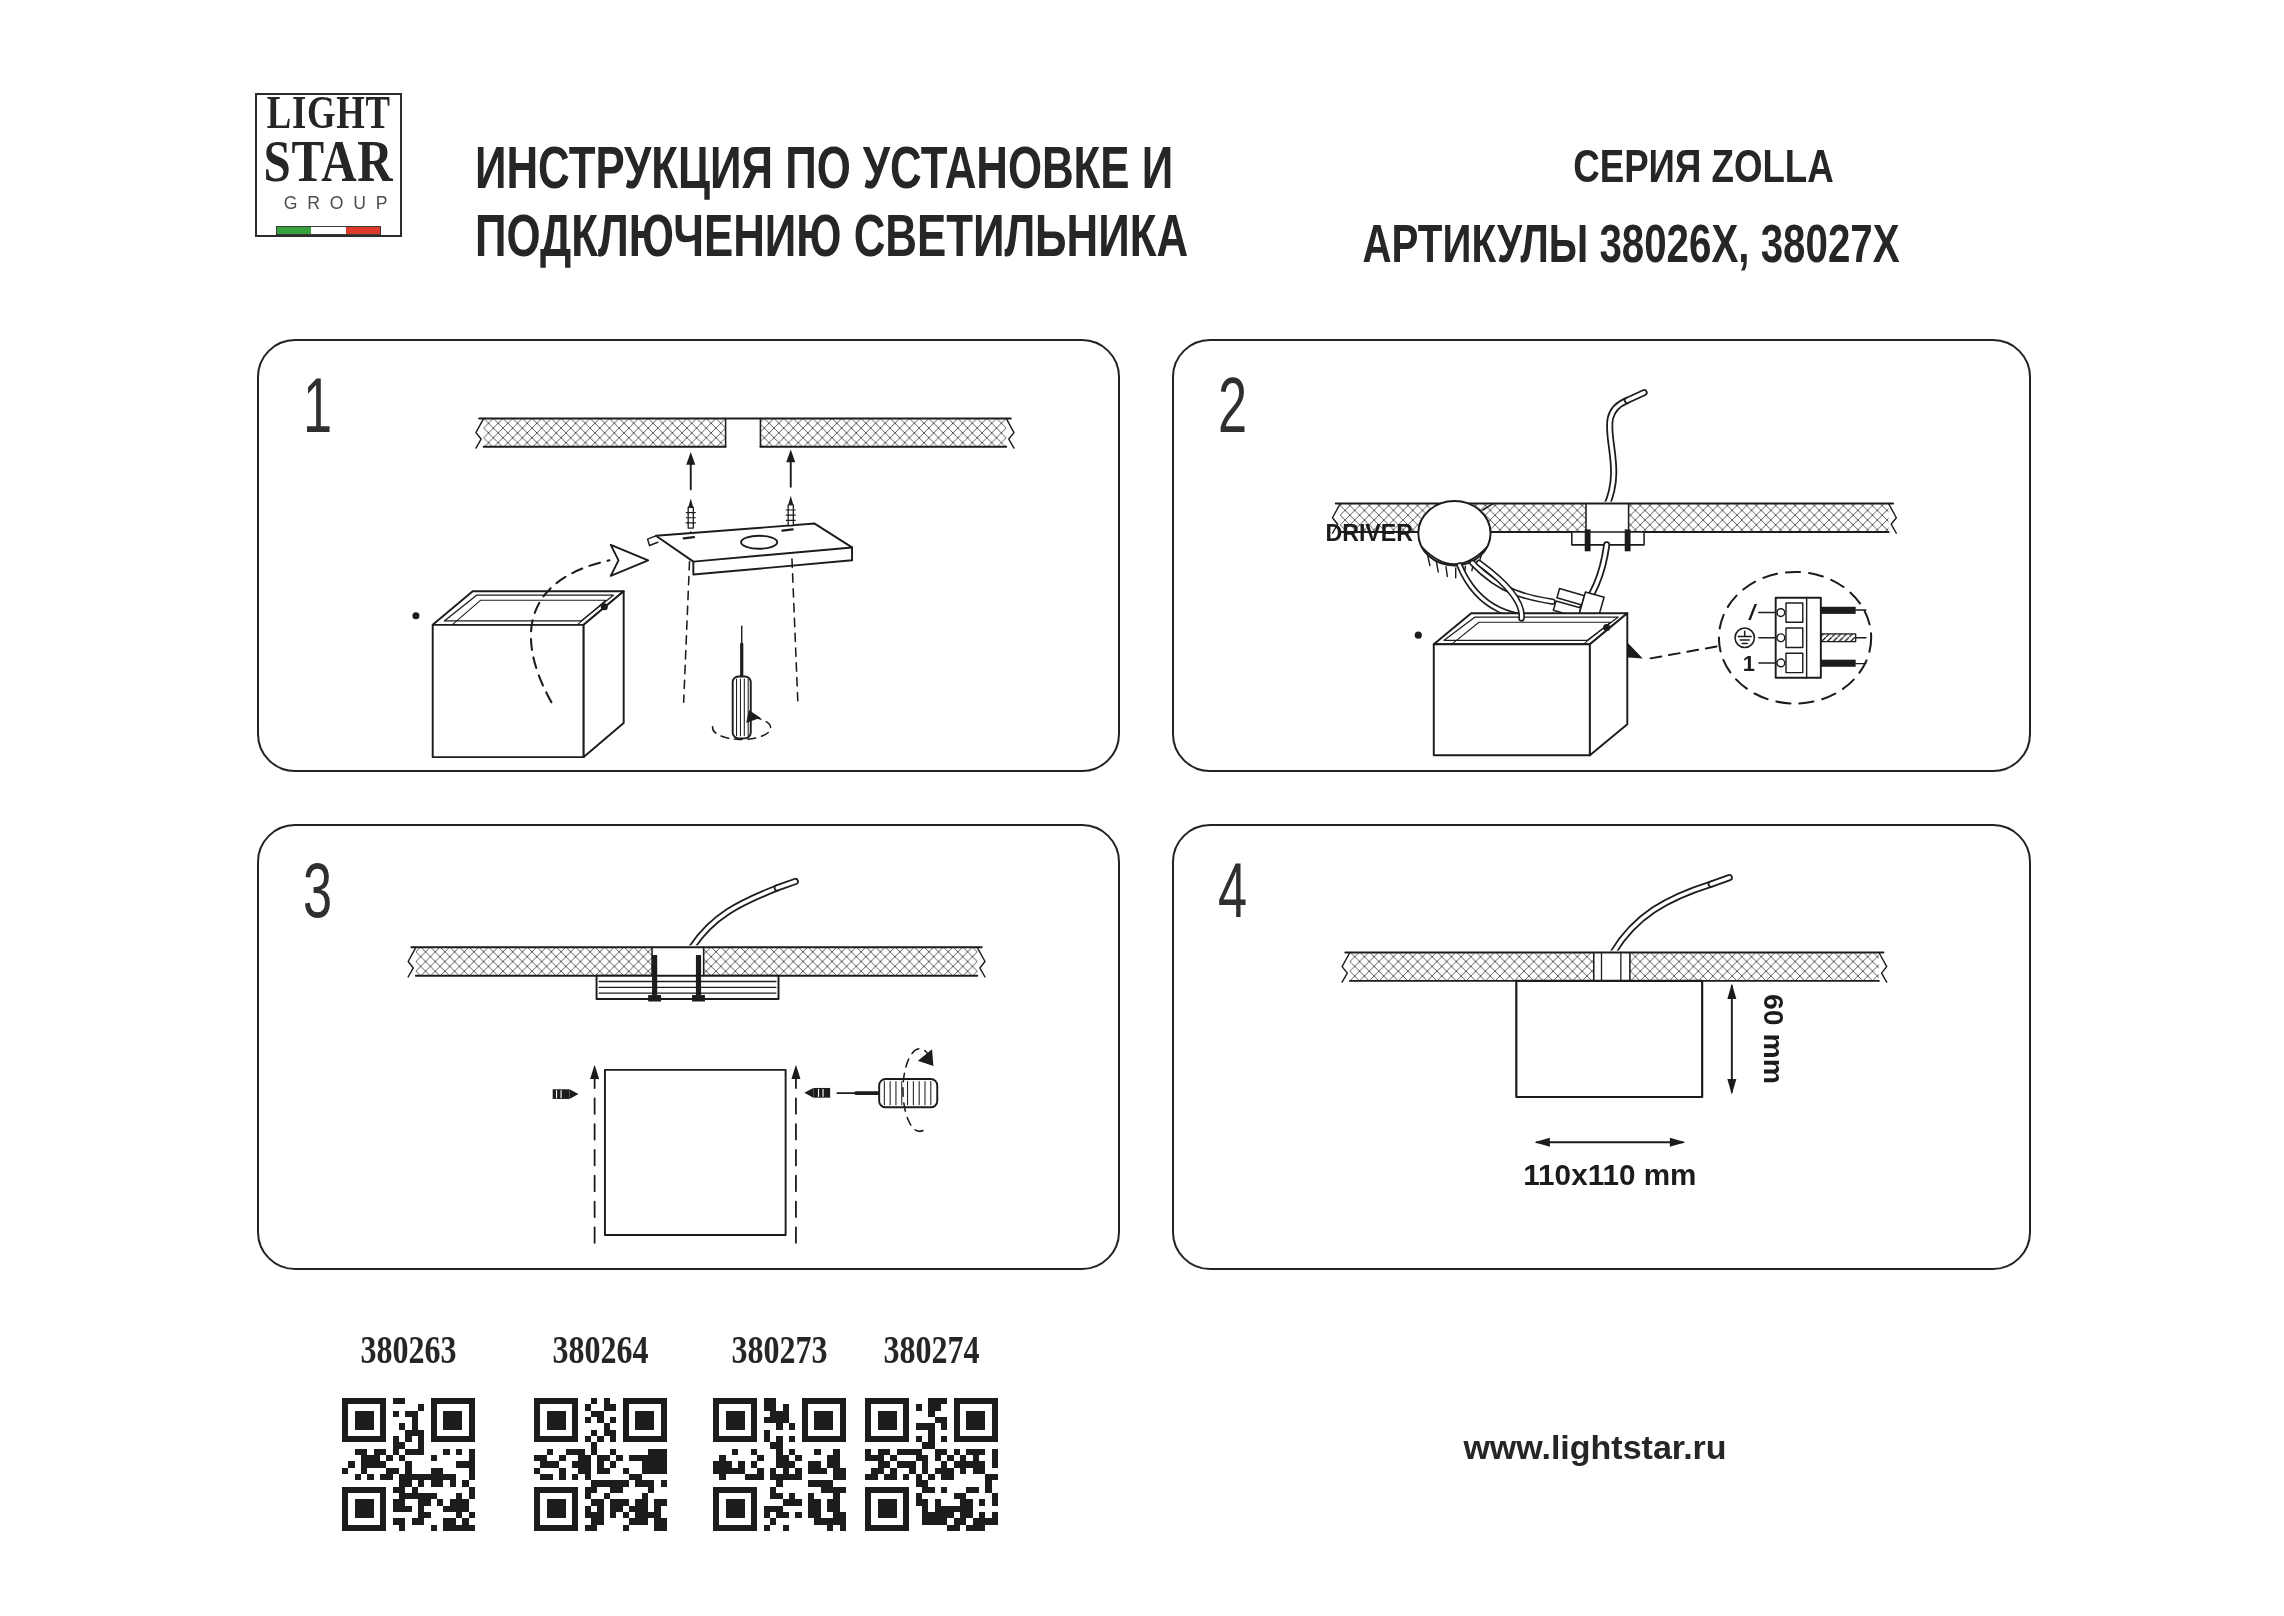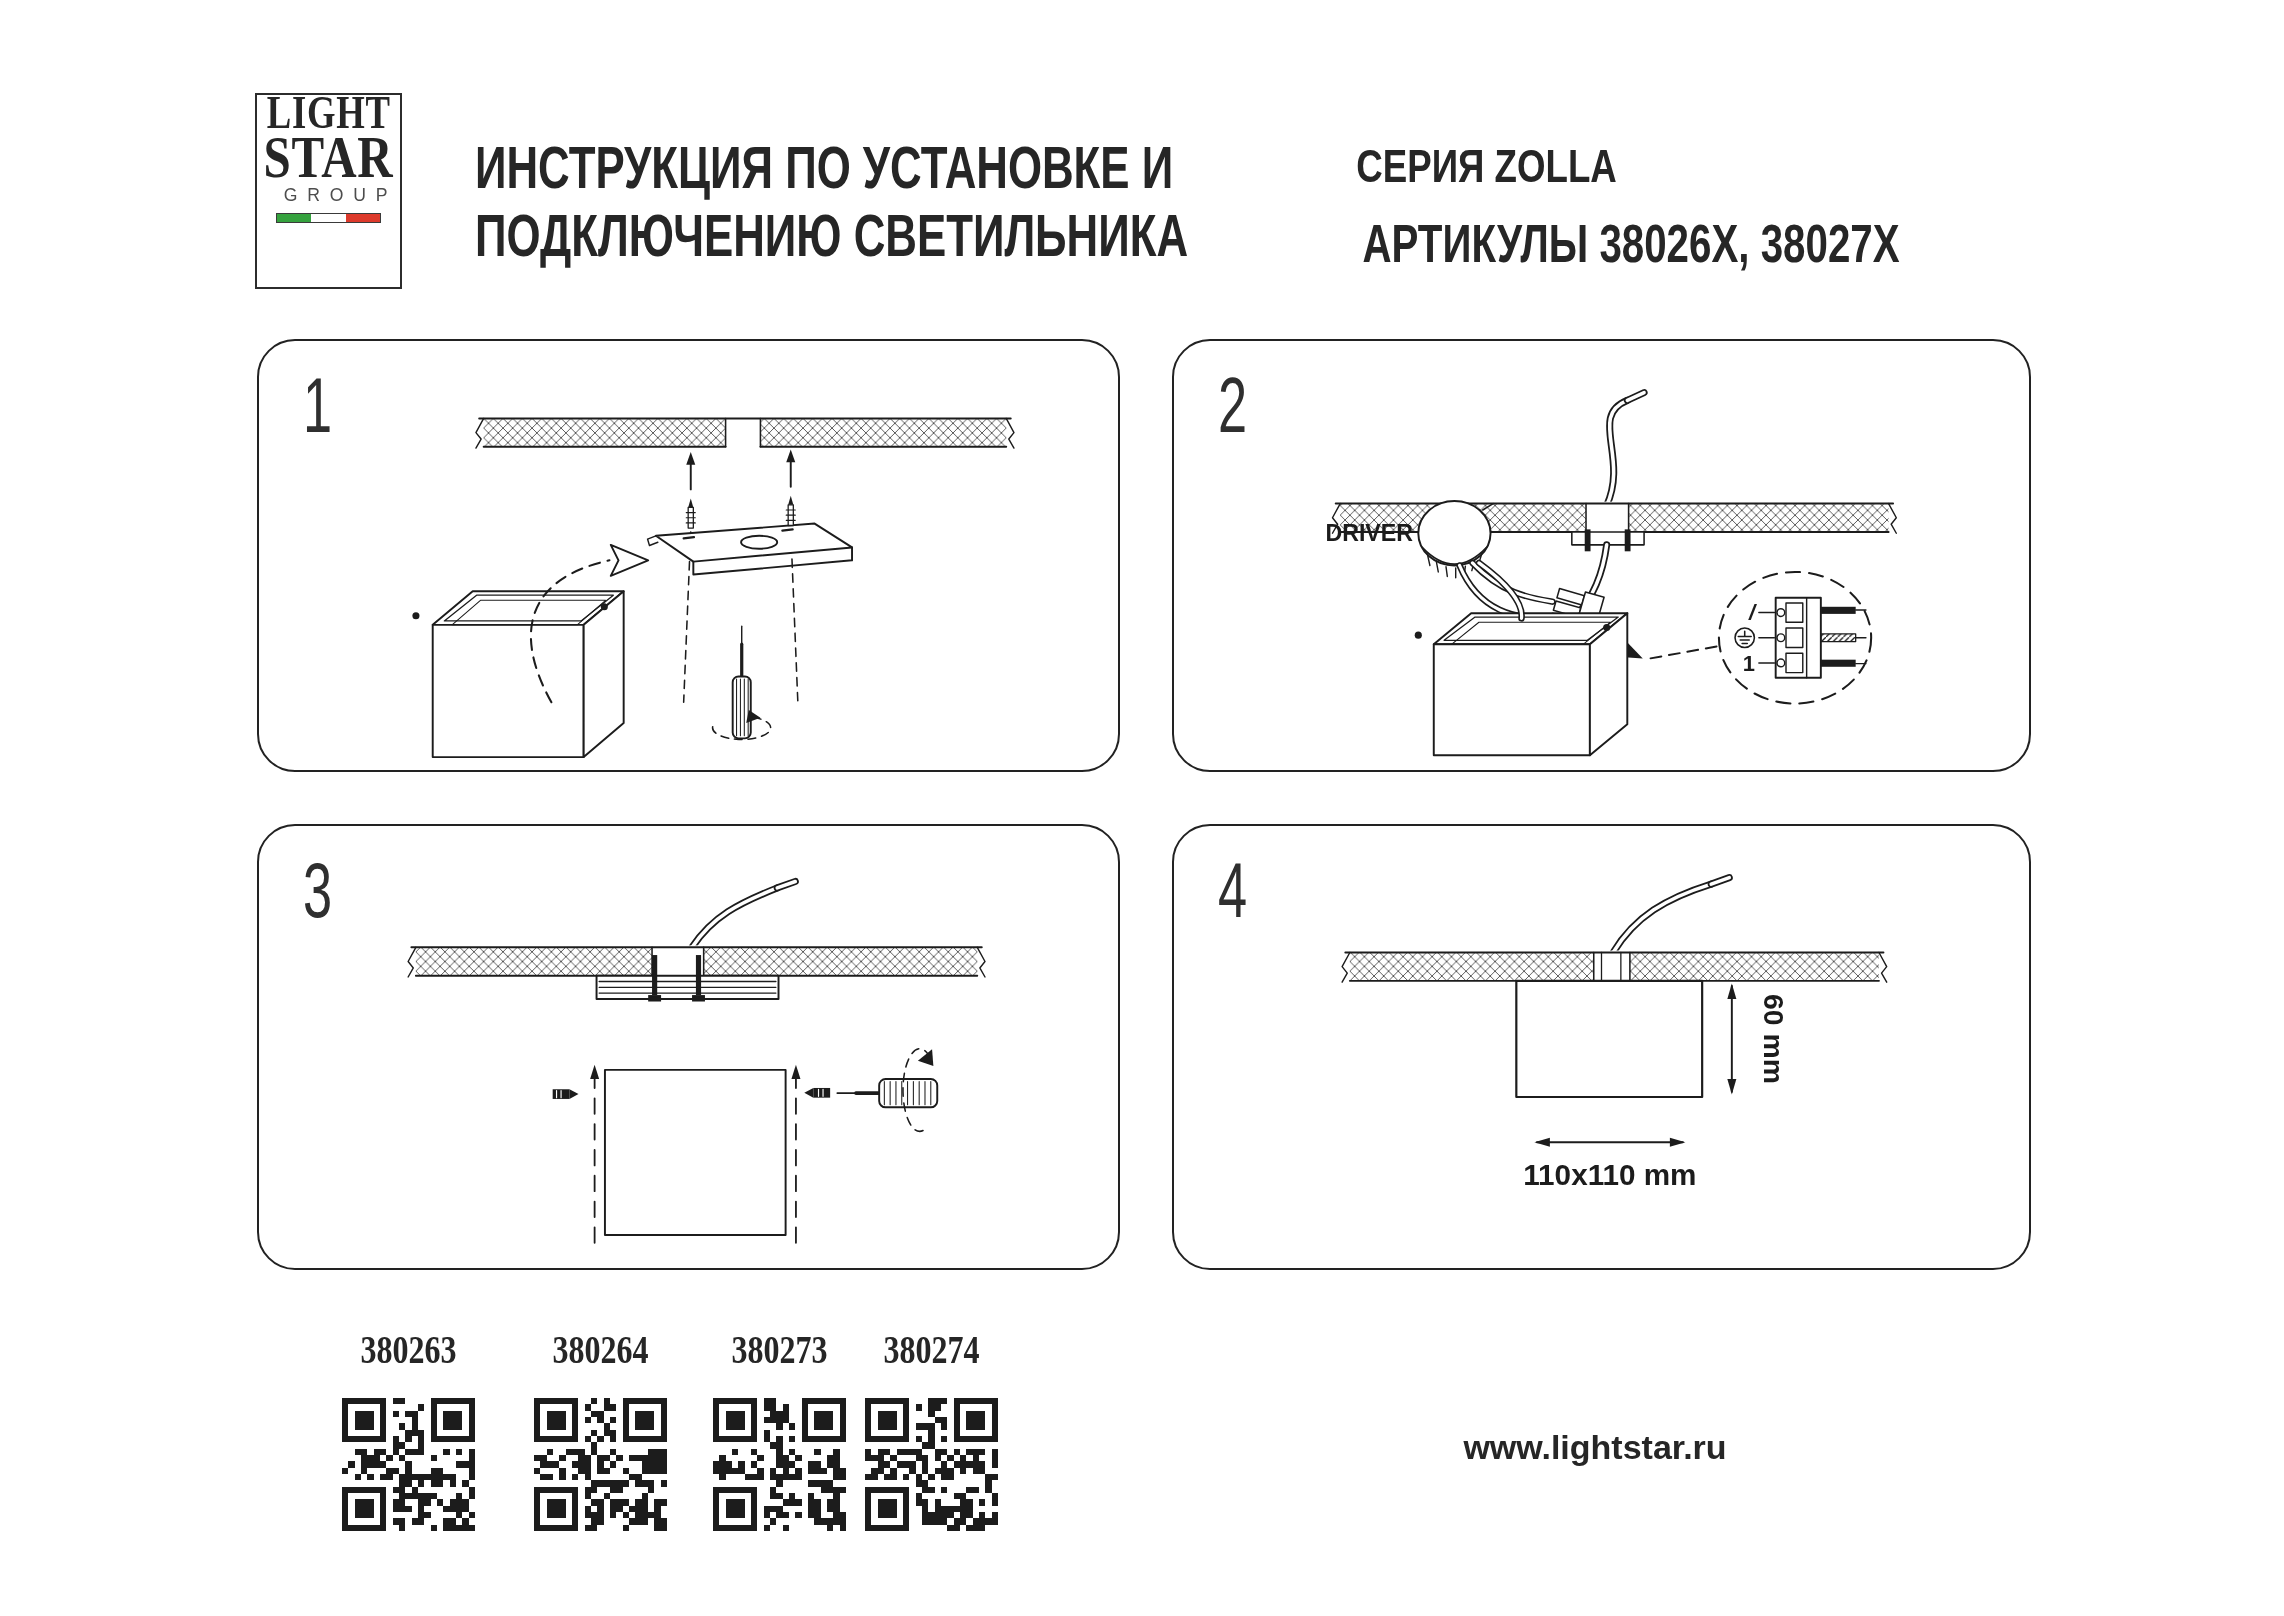--- a/index.html
+++ b/index.html
@@ -2,43 +2,43 @@
 <html style="--flag-green: #35a23e; --flag-white: #ffffff; --flag-red: #dd3a2c;font-size:10.4px"><head>
 <meta charset="utf-8">
 <style>
   html,body{margin:0;padding:0;background:#fff;}
   body{
     width:2284px;height:1616px;position:relative;overflow:hidden;
     font-family:"Liberation Sans",sans-serif;color:#1c1c1c;
   }
   
   .logo-box{
-    position:absolute;left:255px;top:93px;width:147px;height:196px;
+    position:absolute;left:255px;top:93px;width:147px;height:144px;
     border:2px solid #2c2c2c;background:#fff;box-sizing:border-box;
-    display:flex;flex-direction:column;align-items:center;justify-content:flex-start;
+    display:flex;flex-direction:column;align-items:center;justify-content:space-between;
   }
   .logo-word1{font-family:"Liberation Serif",serif;font-weight:bold;font-size:36px;
     letter-spacing:0.7px;transform:scale(1.02,1.3);line-height:.95;color:#262626;}
   .logo-word2{font-family:"Liberation Serif",serif;font-weight:bold;font-size:49px;
     letter-spacing:0.7px;transform:scale(1.0,1.22);line-height:1.0;color:#262626;margin-top:2.6px;}
   .logo-word3{font-size:17.6px;font-weight:normal;letter-spacing:9.8px;color:#4d4d4d;
     margin-top:3.9px;margin-left:24px;}
   .logo-flag{width:103px;height:7.2px;margin-top:7.8px;display:flex;border:1.3px solid #3a3a3a;box-sizing:content-box;}
   .logo-flag span{flex:1;}
   .flag-green{background:var(--flag-green,#35a23e);}
   .flag-white{background:var(--flag-white,#ffffff);}
   .flag-red{background:var(--flag-red,#dd3a2c);}
 
   .doc-title{
     position:absolute;left:475px;top:134px;
     font-size:60px;font-weight:bold;line-height:1.14;color:#262626;
     transform:scaleX(0.73);transform-origin:left top;white-space:nowrap;
   }
   .header-right{
-    position:absolute;left:1289px;top:138px;width:612px;text-align:left;color:#262626;
+    position:absolute;left:1289px;top:138px;width:612px;text-align:right;color:#262626;
   }
   .series-line{font-size:47px;font-weight:bold;transform:scaleX(0.78);transform-origin:center top;white-space:nowrap;}
   .articles-line{font-size:53px;font-weight:bold;margin-top:19.5px;transform:scaleX(0.76);transform-origin:center top;white-space:nowrap;}
 
   
   .panel{
     position:absolute;background:#fff;border:2px solid #222;border-radius:38px;box-sizing:border-box;
   }
   .panel svg.diagram{position:absolute;left:0;top:0;width:100%;height:100%;}
   .step-num{

